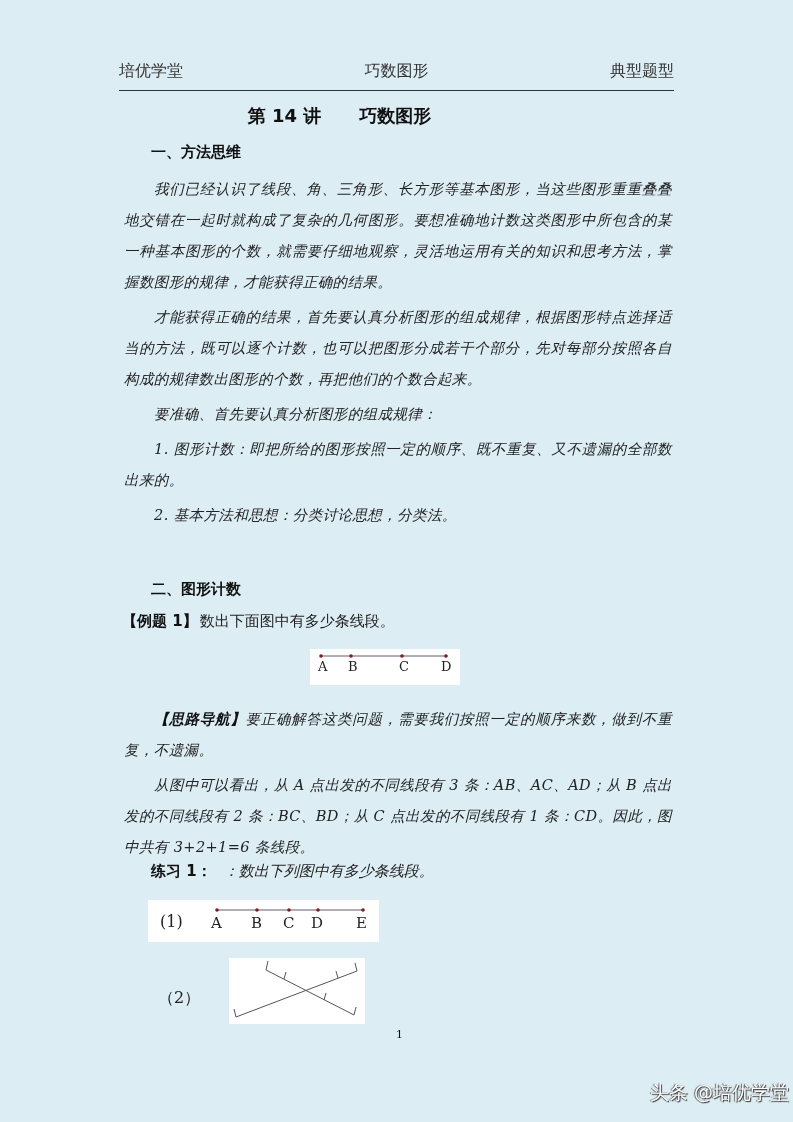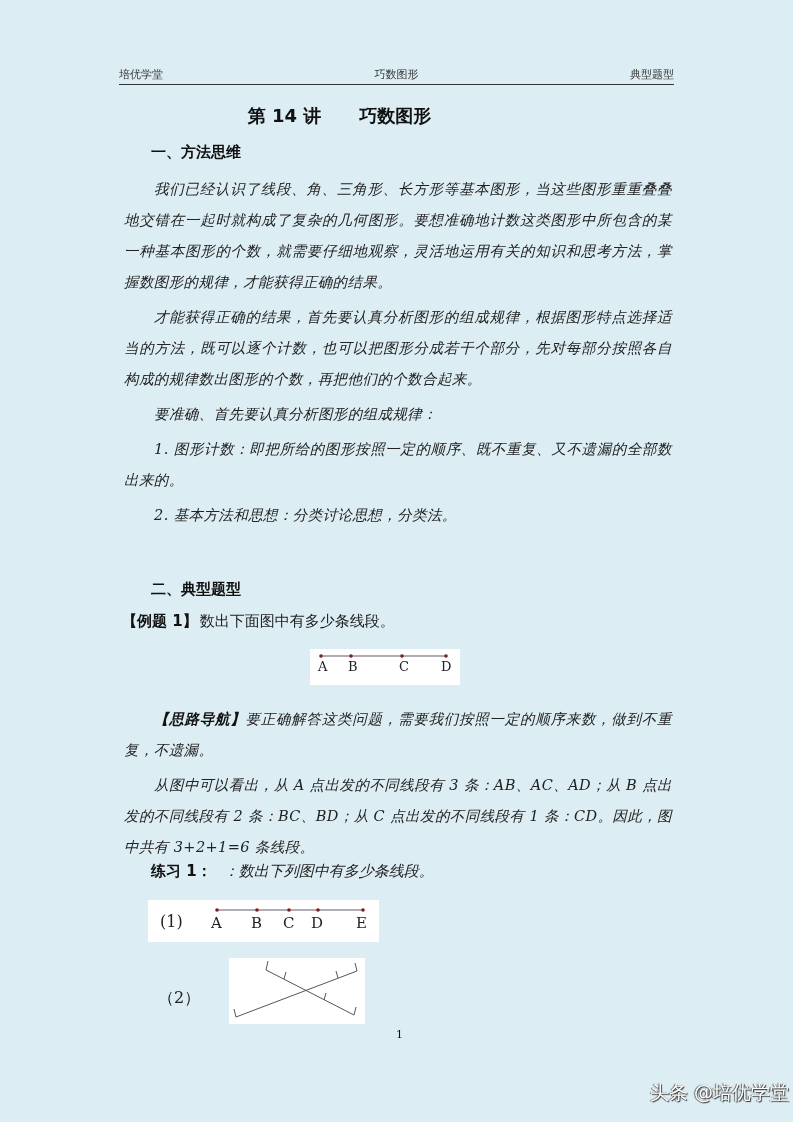--- a/index.html
+++ b/index.html
@@ -6,21 +6,21 @@
   body {
     width: 793px; height: 1122px; position: relative; overflow: hidden;
     background: #dcedf4;
     font-family: "DejaVu Serif", "Liberation Serif", serif;
     color: #222;
   }
   .header {
     position: absolute; left: 119px; top: 56px; width: 555px; height: 26px;
     border-bottom: 1.5px solid #333;
     display: flex; justify-content: space-between; align-items: flex-end;
-    font-size: 11px; color: #333; padding-bottom: 2px;
+    font-size: 16px; color: #333; padding-bottom: 8px;
   }
   .title {
     position: absolute; top: 104px; left: 0; width: 679px; text-align: center;
     font-size: 18px; font-weight: bold; color: #111;
     font-family: "DejaVu Sans", "Liberation Sans", sans-serif;
   }
   .title .gap { display: inline-block; width: 38px; }
   .body-text { position: absolute; left: 120px; width: 556px; font-size: 14.5px; line-height: 31px; }
   .h2 {
     position: absolute; left: 151px; font-size: 15px; font-weight: bold; color: #111;
@@ -58,21 +58,21 @@
 <div class="h2" style="top:143px;">一、方法思维</div>
 
 <div class="body-text" style="top:170px;">
   <p class="para">我们已经认识了线段、角、三角形、长方形等基本图形，当这些图形重重叠叠地交错在一起时就构成了复杂的几何图形。要想准确地计数这类图形中所包含的某一种基本图形的个数，就需要仔细地观察，灵活地运用有关的知识和思考方法，掌握数图形的规律，才能获得正确的结果。</p>
   <p class="para">才能获得正确的结果，首先要认真分析图形的组成规律，根据图形特点选择适当的方法，既可以逐个计数，也可以把图形分成若干个部分，先对每部分按照各自构成的规律数出图形的个数，再把他们的个数合起来。</p>
   <p class="para">要准确、首先要认真分析图形的组成规律：</p>
   <p class="para">1. 图形计数：即把所给的图形按照一定的顺序、既不重复、又不遗漏的全部数出来的。</p>
   <p class="para">2. 基本方法和思想：分类讨论思想，分类法。</p>
 </div>
 
-<div class="h2" style="top:580px;">二、典型题型</div>
+<div class="h2" style="top:580px;">二、图形计数</div>
 
 <div class="example">
   <span class="bold-label">【例题 1】</span><span class="q">数出下面图中有多少条线段。</span>
 </div>
 
 <div class="figbox" style="left:310px; top:649px; width:150px; height:36px;">
   <svg width="150" height="36">
     <line x1="11" y1="7" x2="136" y2="7" stroke="#6b5a6b" stroke-width="1.2"></line>
     <circle cx="11" cy="7" r="1.8" fill="#7a1f1f"></circle>
     <circle cx="41" cy="7" r="1.8" fill="#7a1f1f"></circle>

